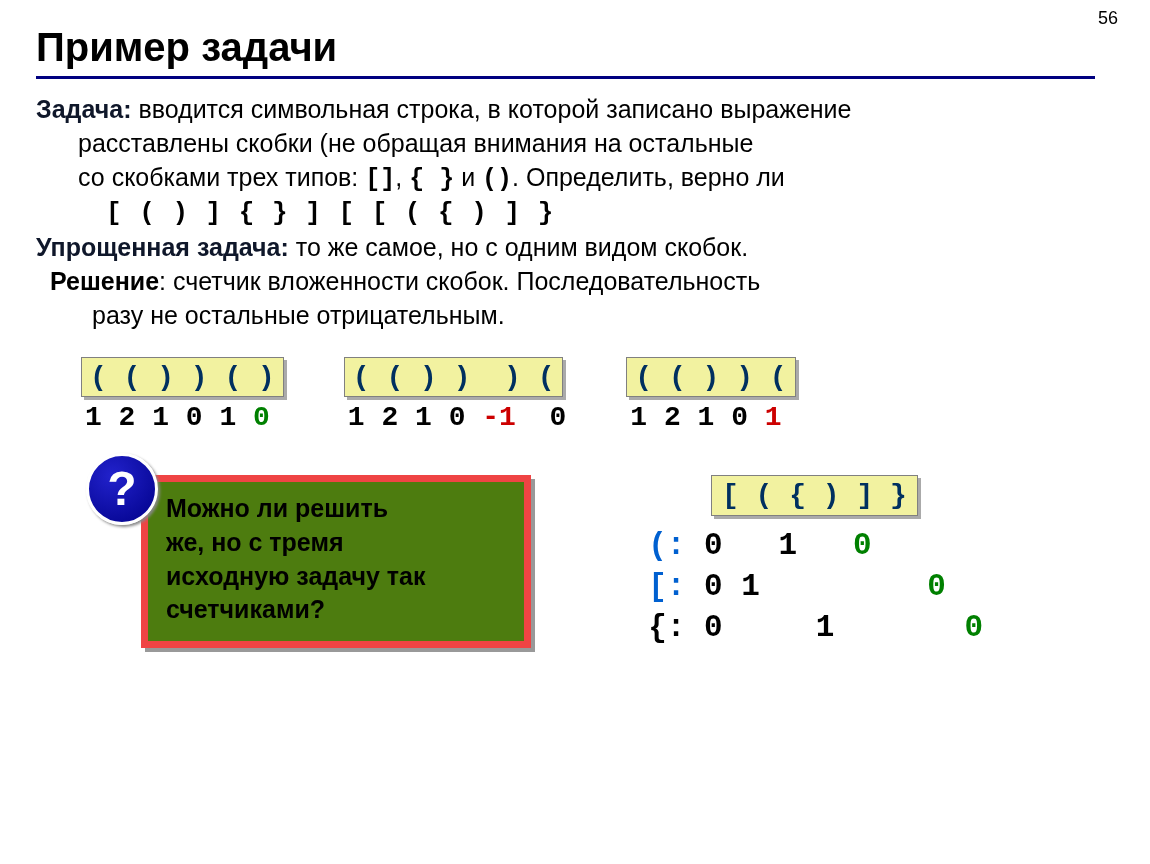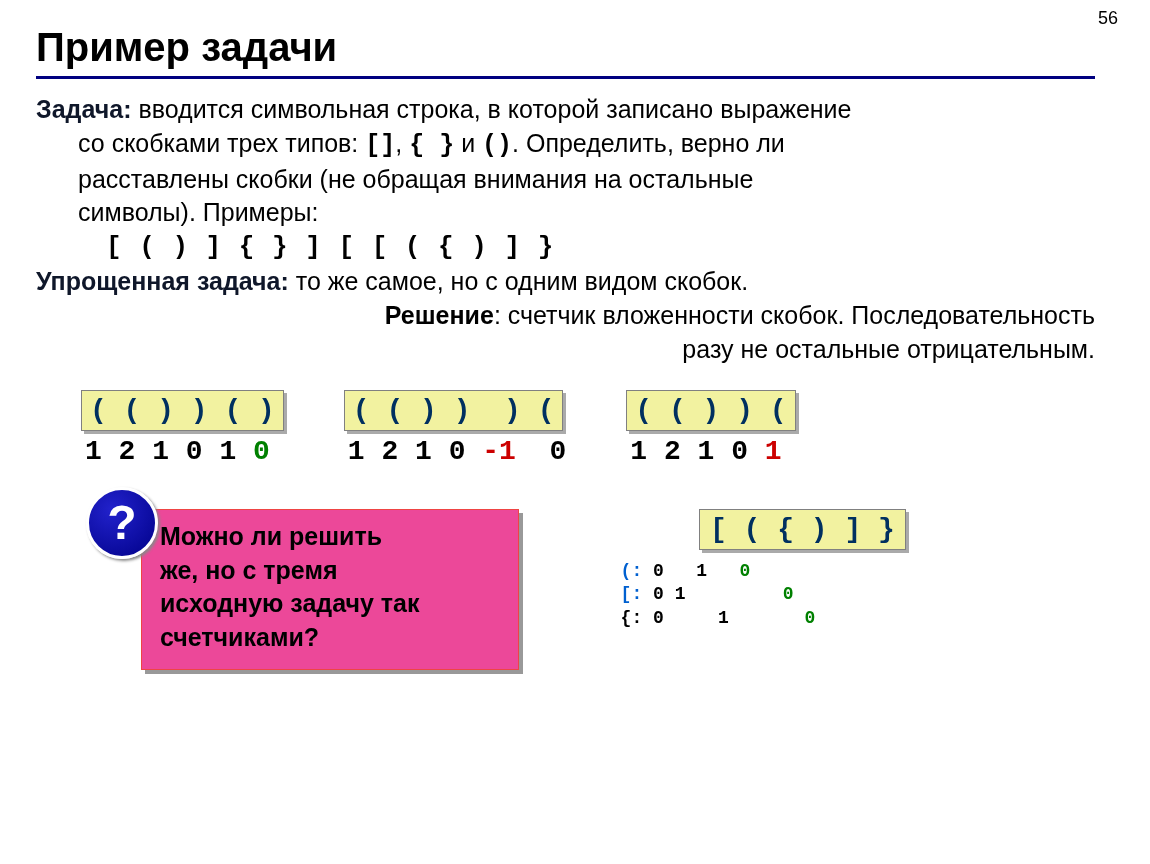--- a/index.html
+++ b/index.html
@@ -110,22 +110,22 @@
     border: 3px solid #fff;
     color: #fff;
     font-size: 48px;
     font-weight: bold;
     display: flex;
     align-items: center;
     justify-content: center;
     box-shadow: 2px 2px 3px #888;
   }
   .question-box {
-    background: #ec4899;
-    border: 1px solid #ef4444;
+    background: #4d7c0f;
+    border: 7px solid #ef4444;
     box-shadow: 4px 4px 0 #999;
     padding: 10px 18px 14px 18px;
     width: 340px;
     font-size: 25px;
     font-weight: bold;
     line-height: 1.35;
   }
 
   .right-block { }
   .bracket-box2 {
@@ -137,21 +137,21 @@
     font-weight: bold;
     font-size: 28px;
     color: #003060;
     display: inline-block;
     white-space: pre;
     margin-left: 100px;
   }
   .table3 {
     font-family: "Courier New", monospace;
     font-weight: bold;
-    font-size: 18px;
+    font-size: 31px;
     margin-top: 10px;
     white-space: pre;
     line-height: 1.32;
   }
   .table3 .lp { color: #0060d0; } 
   .table3 .ls { color: #0060d0; } 
   .table3 .lc { color: #000; }    
   .table3 .g { color: #008000; }
 </style>
 </head>
@@ -159,33 +159,32 @@
 
 <div class="slide">
   <div class="pageno">56</div>
 
   <h1 class="title">Пример задачи</h1>
   <div class="rule"></div>
 
   <div class="body">
     <div>
       <span class="label-blue">Задача:</span><span> вводится символьная строка, в которой записано выражение</span>
+      <div class="indent1">расставлены скобки (не обращая внимания на остальные</div>
       <div class="indent1">
         <span>со скобками трех типов: </span><span class="mono">[]</span><span>, </span><span class="mono">{ }</span><span> и </span><span class="mono">()</span><span>. Определить, верно ли</span>
       </div>
-      <div class="indent1">расставлены скобки (не обращая внимания на остальные</div>
-      <div class="indent1">символы). Примеры:</div>
       <div class="examples-line">[ ( ) ] { }     ] [     [ ( { ) ] }</div>
     </div>
 
     <div>
       <span class="label-blue">Упрощенная задача:</span><span> то же самое, но с одним видом скобок.</span>
     </div>
 
-    <div style="padding-left:14px;text-align:right;">
+    <div style="padding-left:14px;">
       <span class="label-black">Решение</span><span>: счетчик вложенности скобок. Последовательность</span>
       <div class="indent1">разу не остальные отрицательным.</div>
     </div>
 
     <div class="counters-row">
         <div class="counter-block"><div class="bracket-box">( ( ) ) ( )</div><div class="nums-line"><span>1 </span><span>2 </span><span>1 </span><span>0 </span><span>1 </span><span class="g">0</span></div></div>
         <div class="counter-block"><div class="bracket-box">( ( ) )  ) (</div><div class="nums-line"><span>1 </span><span>2 </span><span>1 </span><span>0 </span><span class="r">-1 </span><span> 0</span></div></div>
         <div class="counter-block"><div class="bracket-box">( ( ) ) (</div><div class="nums-line"><span>1 </span><span>2 </span><span>1 </span><span>0 </span><span class="r">1</span></div></div>
       </div>
 

